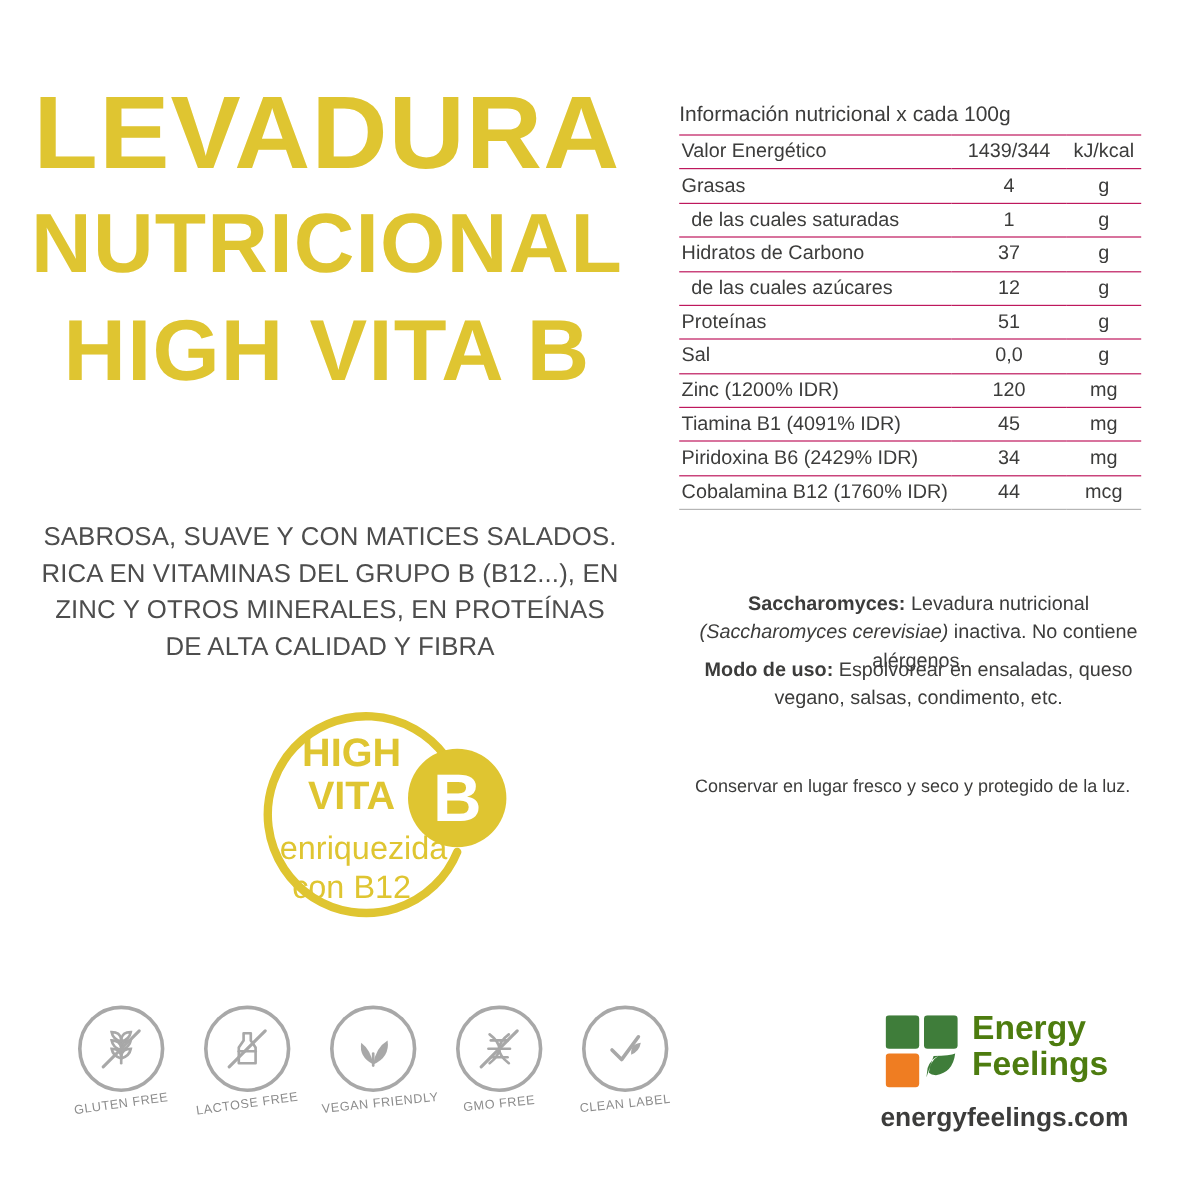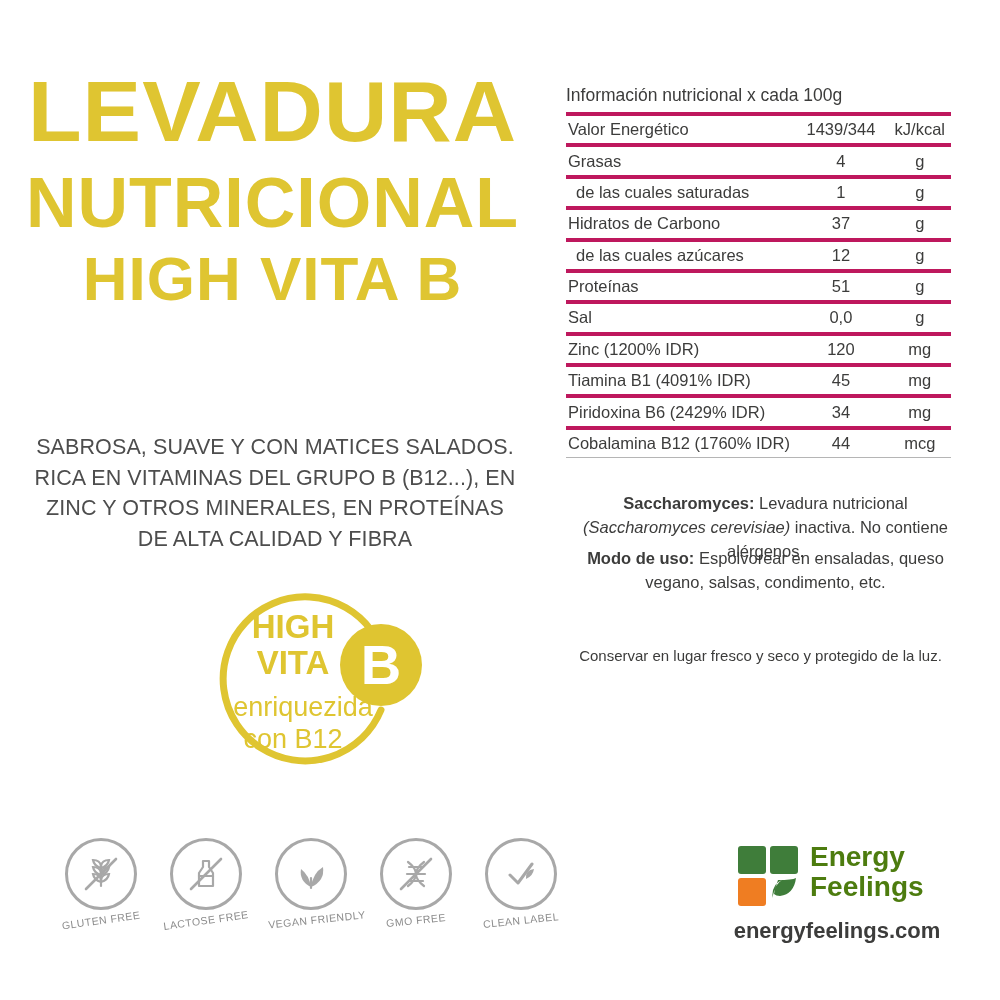--- a/index.html
+++ b/index.html
@@ -38,23 +38,23 @@
     font-size: 86px;
     letter-spacing: 1px;
     transform: scaleX(1.02);
   }
   .title-l2 {
     font-size: 70px;
     letter-spacing: 1px;
     margin-top: 20px;
   }
   .title-l3 {
-    font-size: 62px;
+    font-size: 72px;
     letter-spacing: 1px;
-    margin-top: 14px;
+    margin-top: 24px;
   }
 
   .subtitle {
     position: absolute;
     left: 30px; top: 432px;
     width: 490px;
     text-align: center;
     font-size: 21.5px;
     line-height: 1.42;
     color: #4d4d4d;
@@ -85,21 +85,21 @@
 
   table.nutri {
     position: absolute;
     left: 8px; top: 112px;
     width: 385px;
     border-collapse: collapse;
     font-size: 16.5px;
     color: #3c3c3b;
   }
   table.nutri td {
-    border-top: 4px solid #be185d;
+    border-top: 1px solid #be185d;
     padding: 4.2px 2px;
     vertical-align: middle;
     white-space: nowrap;
   }
   table.nutri tr:last-child td { border-bottom: 1px solid #b5b5b5; }
   table.nutri td.name { text-align: left; width: 225px; }
   table.nutri td.name.indent { padding-left: 10px; }
   table.nutri td.val { text-align: center; width: 95px; }
   table.nutri td.unit { text-align: center; width: 62px; }
 

